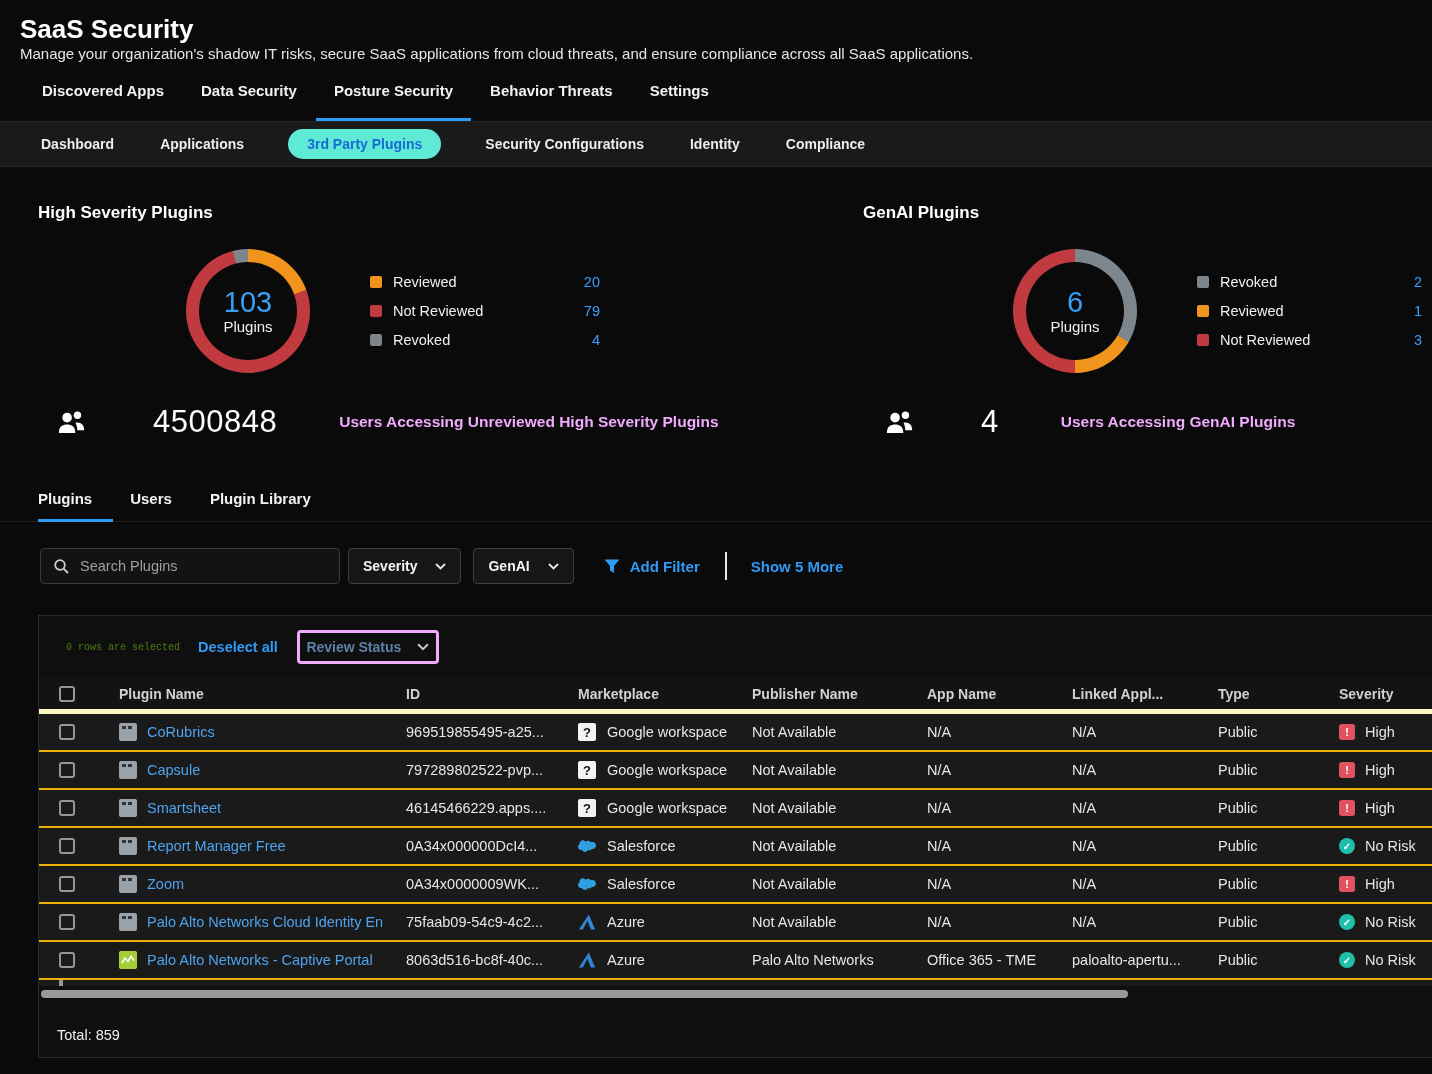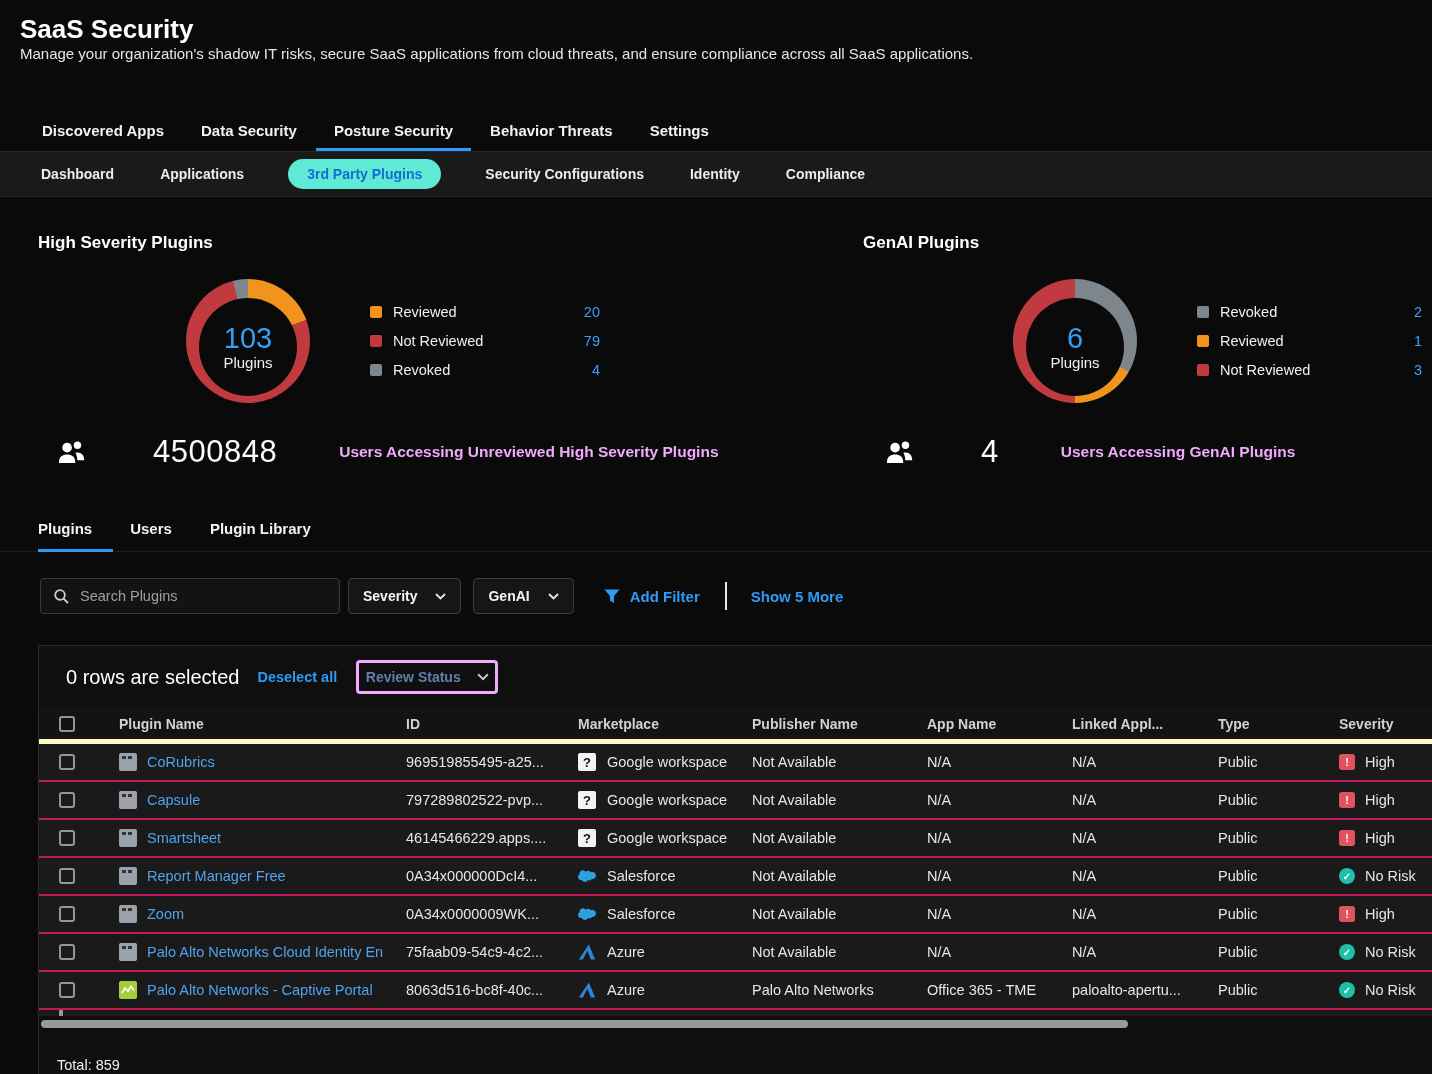--- a/index.html
+++ b/index.html
@@ -6,40 +6,40 @@
   html,body { width:1432px; height:1074px; background:#0a0a0a; overflow:hidden;
     font-family:"Liberation Sans", sans-serif; color:#e8e8e8; }
 
   
   .header { padding:14px 20px 0 20px; }
   .page-title { font-size:26px; font-weight:600; color:#fff; }
   .page-subtitle { font-size:15px; color:#e6e6e6; }
 
   .primary-tabs { display:flex; gap:37px; padding-left:22px; margin-top:20px; }
   .primary-tab { position:relative; font-size:15px; font-weight:700; color:#f2f2f2;
-    padding-bottom:12px; cursor:pointer; white-space:nowrap;margin-top:40px; }
+    padding-bottom:22px; cursor:pointer; white-space:nowrap; }
   .primary-tab.active::after { content:""; position:absolute; left:-18px; right:-18px;
     bottom:0; height:3px; background:#2e9bf6; }
 
   .subnav { height:46px; background:#1a1a1a; border-top:1px solid #272727;
     border-bottom:1px solid #272727; display:flex; align-items:center;
     padding-left:41px; gap:46px; }
   .subnav-item { font-size:14px; font-weight:600; color:#ededed; cursor:pointer; white-space:nowrap; }
   .subnav-item.pill { background:#5eead4; color:#176bd4; padding:7px 19px;
     border-radius:16px; margin:0 -2px; }
 
   
   .charts { display:flex; padding:0 0 0 38px; }
   .chart-col-left { width:790px; flex:none; }
   .chart-col-right { flex:1; }
   .chart-title { margin-top:36px; font-size:17px; font-weight:700; color:#fff; }
   .ct-right { margin-left:35px; }
   .chart-row { display:flex; align-items:center; margin-top:26px; }
   .donut { position:relative; width:124px; height:124px; border-radius:50%; flex:none; }
-  .donut-hole { position:absolute; left:13px; top:19px; width:98px; height:98px;
+  .donut-hole { position:absolute; left:13px; top:13px; width:98px; height:98px;
     border-radius:50%; background:#0a0a0a; display:flex; flex-direction:column;
     align-items:center; justify-content:center; }
   .donut-num { font-size:29px; color:#389ff5; line-height:1.05; }
   .donut-cap { font-size:15px; color:#f0f0f0; }
   .d-left { margin-left:148px; } .leg-left { margin-left:60px; width:230px; }
   .d-right { margin-left:185px; } .leg-right { margin-left:60px; width:225px; }
   .legend { display:flex; flex-direction:column; gap:13px; }
   .legend-row { display:flex; align-items:center; font-size:14.5px; }
   .legend-swatch { width:12px; height:12px; border-radius:2px; margin-right:11px; flex:none; }
   .legend-label { color:#f0f0f0; }
@@ -72,31 +72,31 @@
   .db1 { margin-left:8px; } .db2 { margin-left:12px; }
   .add-filter { display:flex; align-items:center; margin-left:30px; cursor:pointer; }
   .add-filter span { color:#2e9bf6; font-size:15px; font-weight:600; margin-left:10px; }
   .v-divider { width:2px; height:28px; background:#e8e8e8; margin-left:25px; }
   .show-more { margin-left:24px; color:#2e9bf6; font-size:15px; font-weight:600; cursor:pointer; }
 
   
   .panel { margin-left:38px; margin-top:31px; height:443px; background:#0f0f0f;
     border:1px solid #2b2b2b; border-right:0; }
   .selection-bar { height:62px; display:flex; align-items:center; padding-left:27px; }
-  .sel-status { font-size:20px; color:#ffffff; }
+  .sel-status { font-size:10px; color:#4d7c0f;font-family:Liberation Mono, monospace; }
   .deselect-link { margin-left:18px; color:#2e9bf6; font-size:14.5px; font-weight:600; cursor:pointer; }
   .review-btn { margin-left:19px; width:142px; height:34px; border:3px solid #f0abfc;
     border-radius:4px; display:flex; align-items:center; justify-content:center;
     color:#5d81a8; font-size:14px; font-weight:600; cursor:pointer; }
   .review-btn .chev { margin-left:16px; }
 
   .t-row { display:flex; align-items:center; }
   .t-head { height:36px; background:#131313; border-bottom:5px solid #fef9c3;
     font-size:14px; font-weight:600; color:#d2d2d2; }
-  .t-data { height:38px; background:#1a1a1a; border-bottom:2px solid #be185d;
+  .t-data { height:38px; background:#1a1a1a; border-bottom:2px solid #eab308;
     font-size:14.5px; color:#e6e6e6; }
   .col { flex:none; padding-left:15px; white-space:nowrap; overflow:hidden; display:flex; align-items:center; }
   .col-check { width:62px; padding-left:20px; }
   .col-name  { width:290px; padding-left:18px; }
   .col-id    { width:172px; }
   .col-mkt   { width:174px; }
   .col-pub   { width:175px; }
   .col-app   { width:145px; }
   .col-link  { width:146px; }
   .col-type  { width:123px; }

